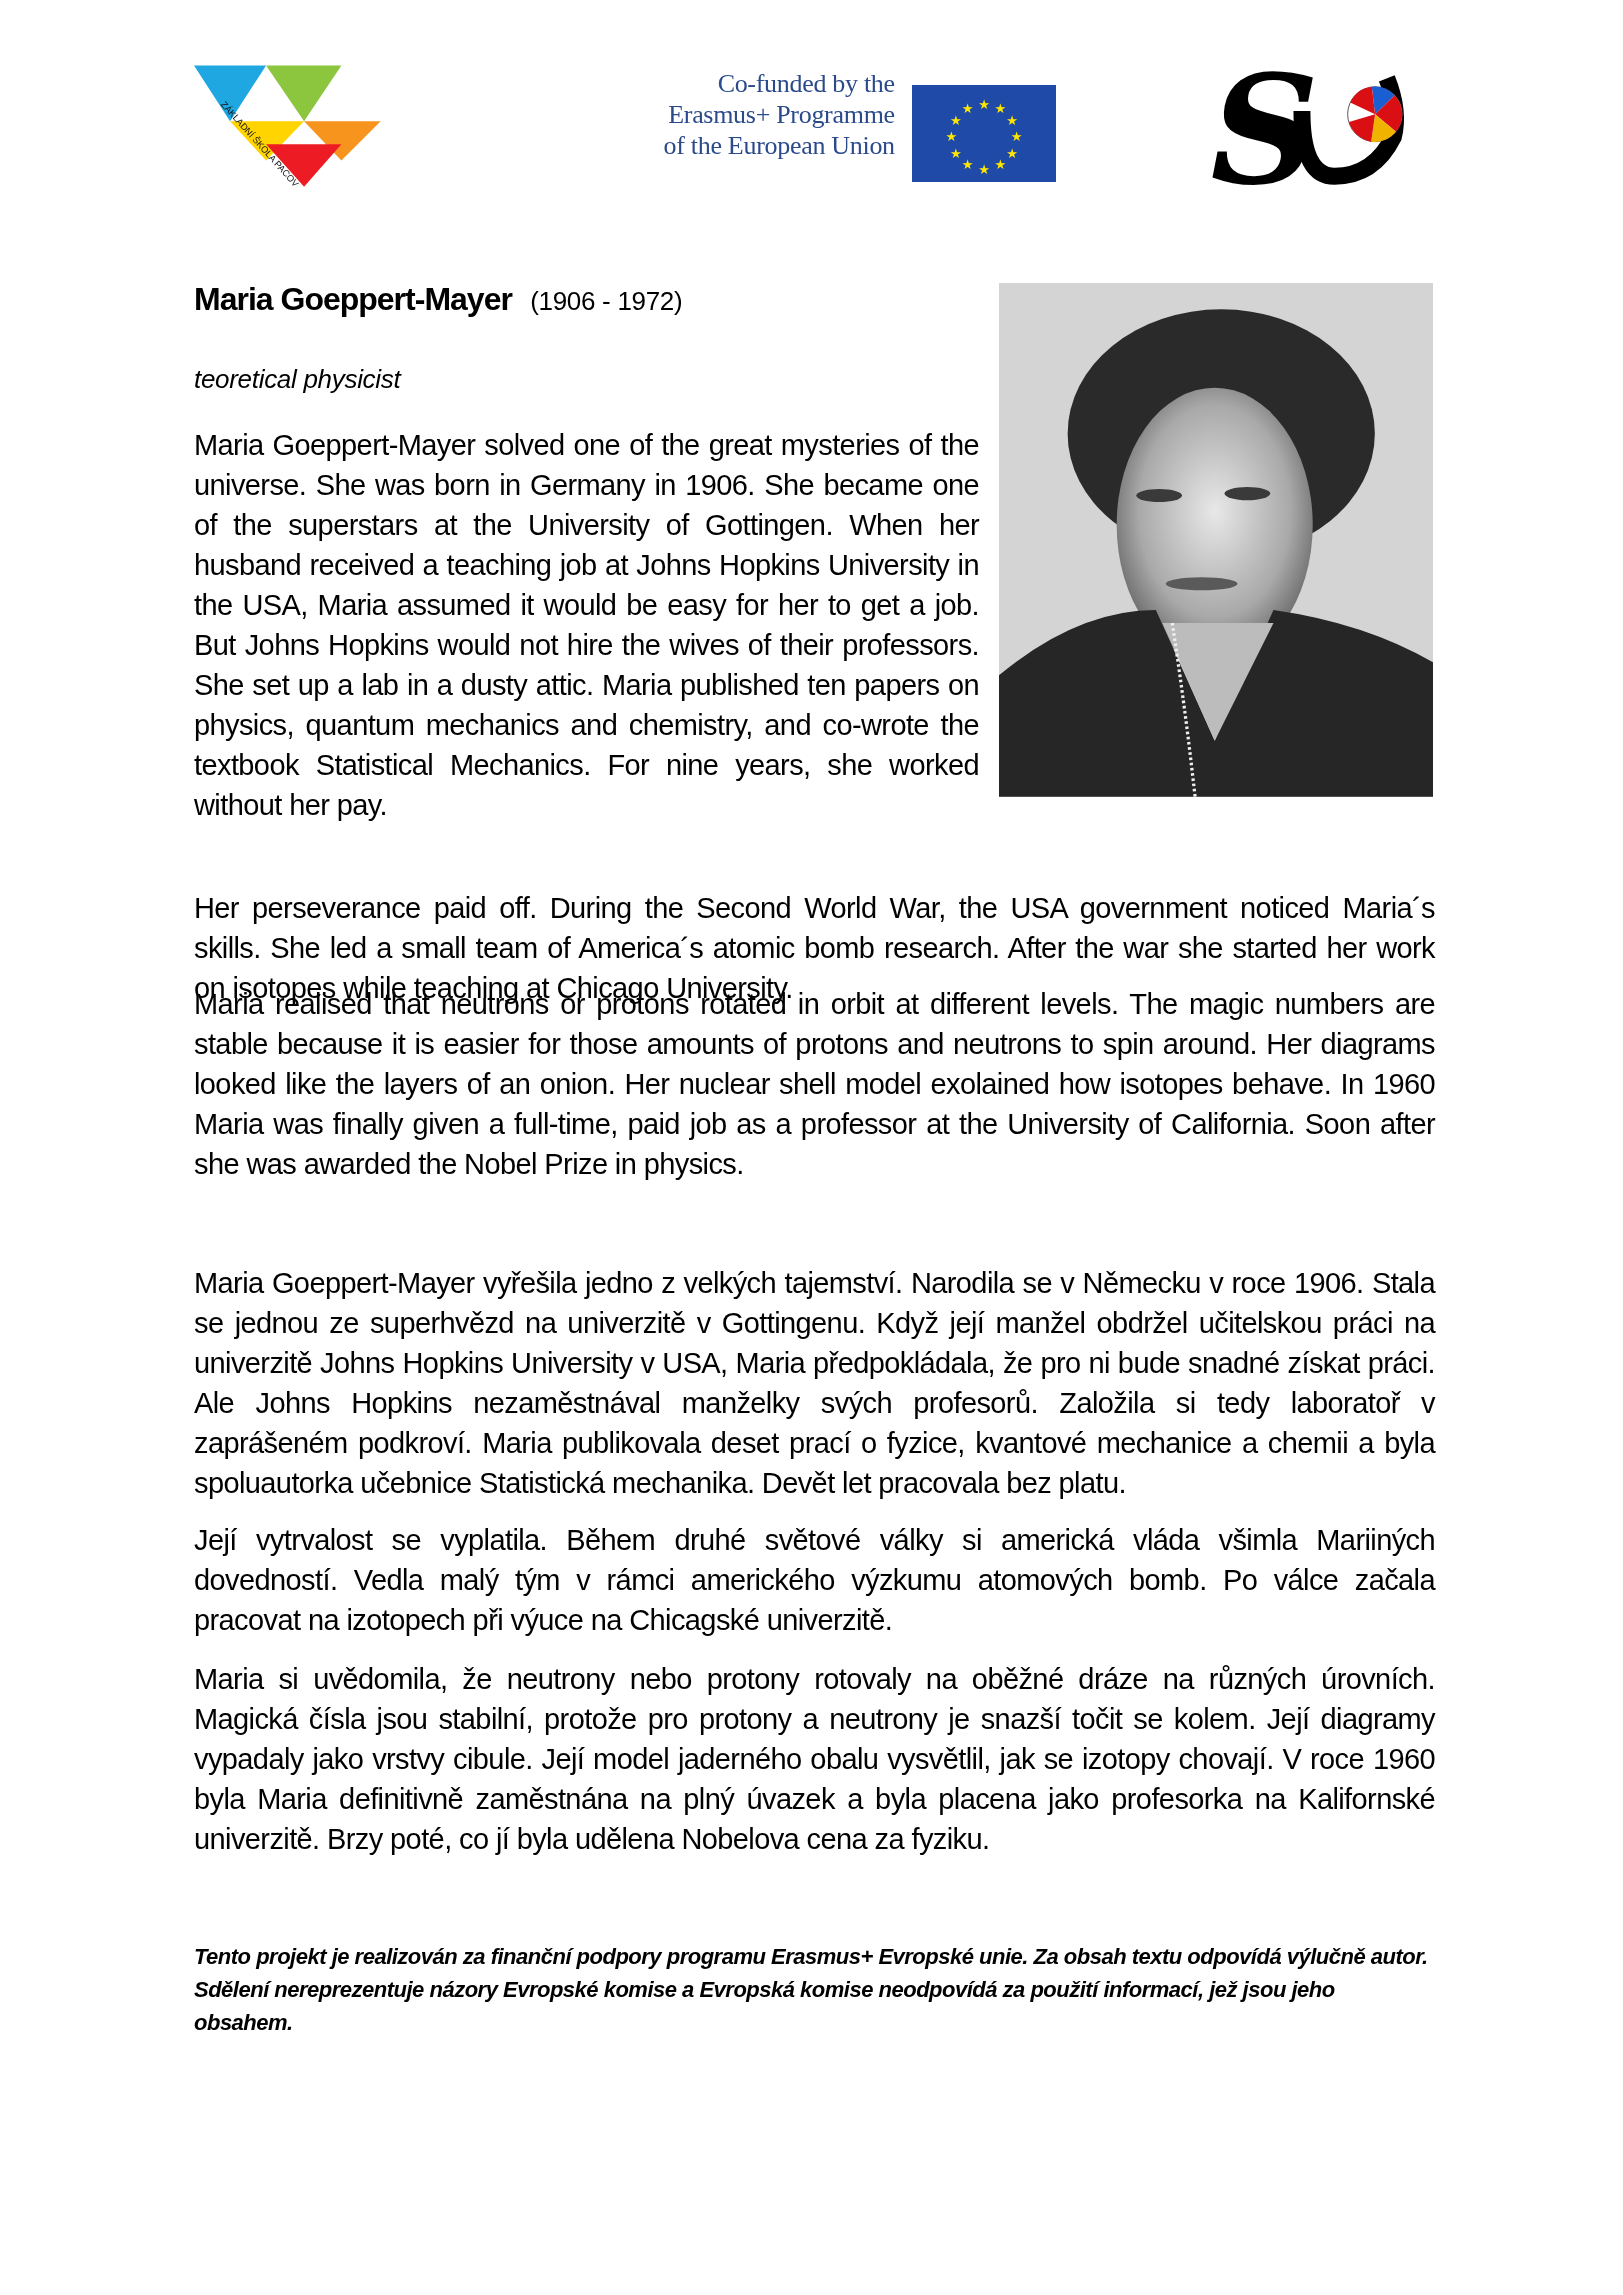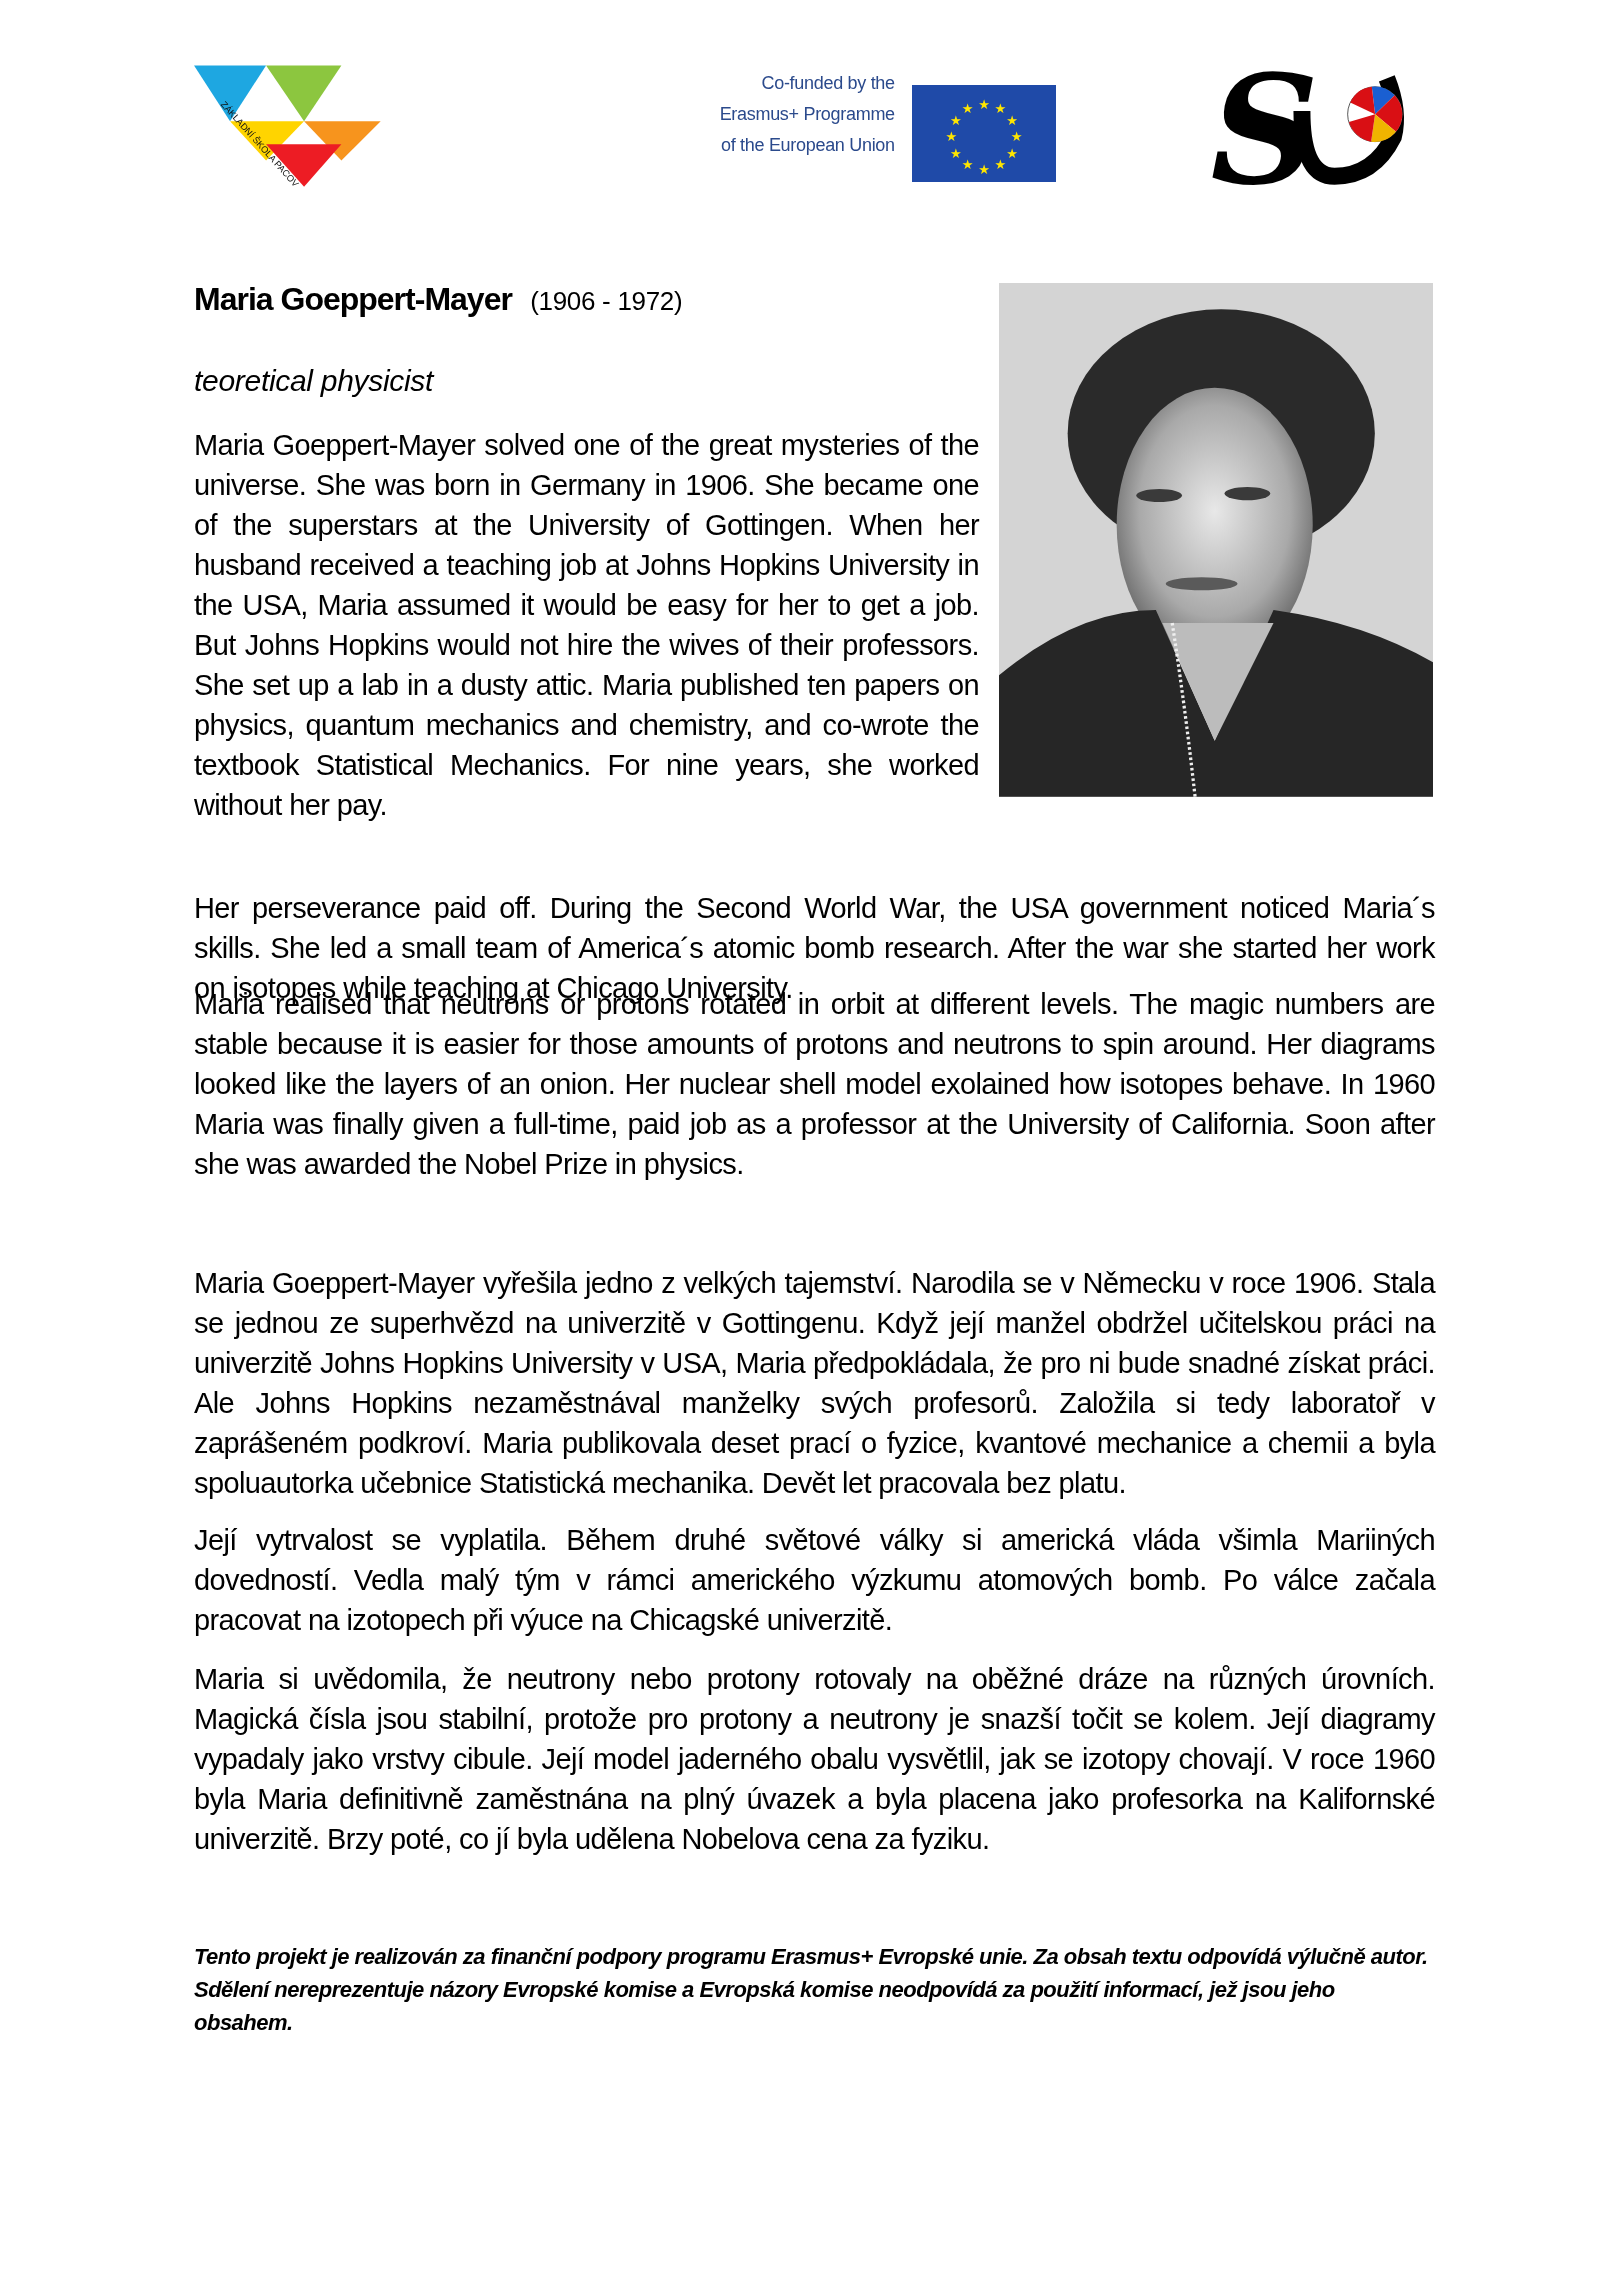--- a/index.html
+++ b/index.html
@@ -4,32 +4,32 @@
 <style>
   html, body { margin: 0; padding: 0; background: #ffffff; }
   body { width: 1623px; height: 2295px; position: relative; overflow: hidden;
          font-family: "Liberation Sans", "DejaVu Sans", sans-serif; color: #000; }
   .abs { position: absolute; }
 
   
   #logo-school { left: 194px; top: 59px; width: 190px; height: 131px; }
   #logo-erasmus { left: 597px; top: 65px; width: 478px; height: 124px; background: #fff; }
   .eras-text { position: absolute; left: 9.8px; top: 3.3px; width: 288px; text-align: right;
-               color: #2b4a8c; font-size: 18px; line-height: 31px; letter-spacing: -0.3px;
-               font-family: Liberation Sans, sans-serif; }
+               color: #2b4a8c; font-size: 26px; line-height: 31px; letter-spacing: -0.3px;
+               font-family: Liberation Serif, serif; }
   .eu-flag { position: absolute; left: 315px; top: 19.6px; width: 144px; height: 97px; background: #1f4aa8; }
   #logo-sua { left: 1204px; top: 52px; width: 222px; height: 144px; }
 
   
   .content { left: 194px; width: 1241px; }
   .title-row { top: 281px; height: 59px; }
   .title-name { font-family: "Liberation Sans", sans-serif; font-weight: bold; font-size: 32px;
                 letter-spacing: -1px; }
   .title-years { font-size: 26px; margin-left: 18.3px; letter-spacing: -0.3px; margin-top: 6px; }
-  .subtitle { top: 364px; font-style: italic; font-size: 30px; letter-spacing: -0.3px; }
+  .subtitle { top: 364px; font-style: italic; font-size: 26px; letter-spacing: -0.3px; }
 
   .para { font-size: 29px; line-height: 40px; text-align: justify; letter-spacing: -0.6px;
           word-spacing: 0px; }
   .para-narrow { left: 194px; width: 785px; top: 425px; }
   .photo { left: 999px; top: 283px; width: 434px; height: 514px; overflow: hidden;
            background: linear-gradient(180deg, #d9d9d9 0%, #cfcfcf 60%, #bdbdbd 100%); }
   .p-en2 { top: 844px; margin-top: 44px; }
   .p-en3 { top: 984px; }
   .p-cz1 { top: 1263px; }
   .p-cz2 { top: 1520px; }

